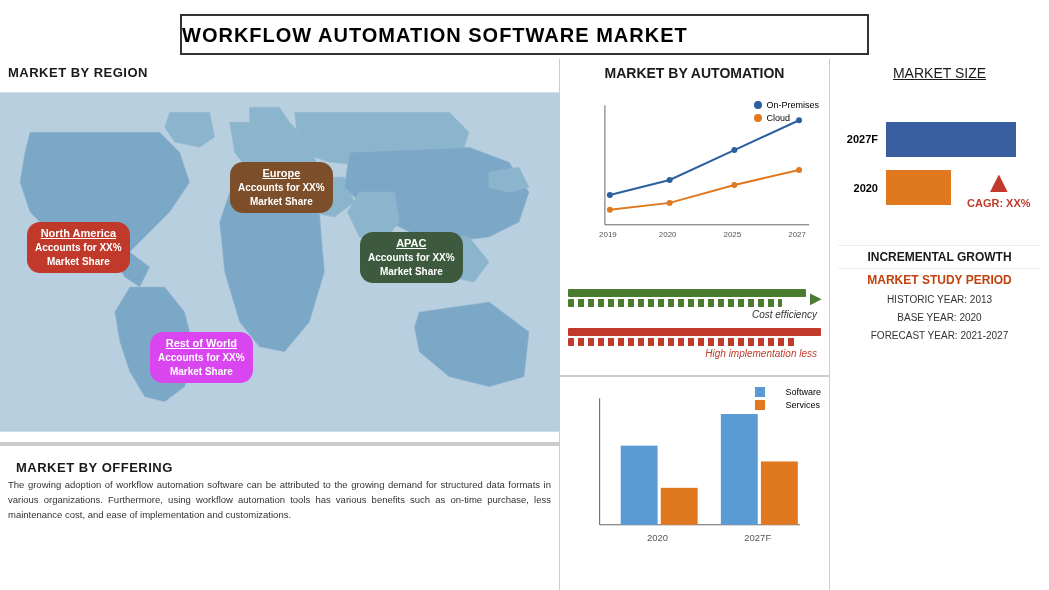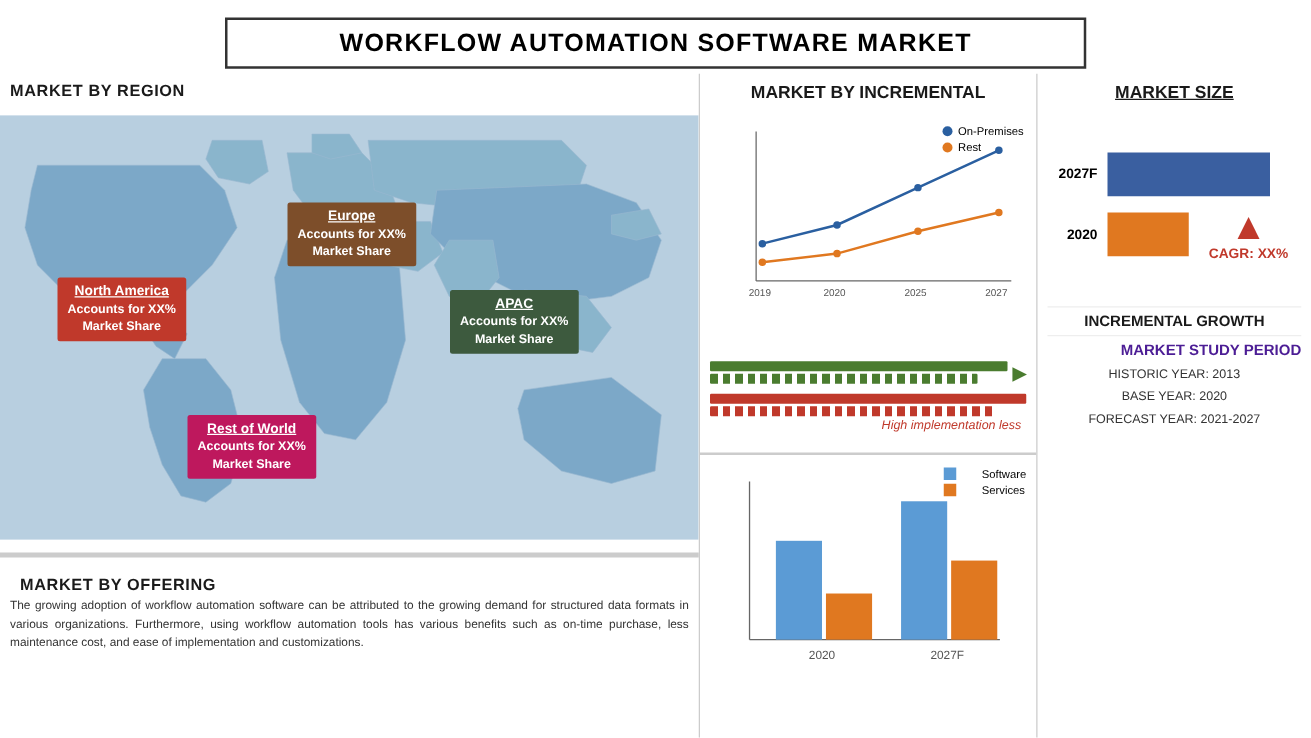--- a/index.html
+++ b/index.html
@@ -7,21 +7,21 @@
       width: 1049px;
       height: 590px;
       background: #fff;
       font-family: Arial, sans-serif;
       overflow: hidden;
       position: relative;
     }
 
     
     .main-title {
-      text-align: center;
+      text-align: left;
       font-size: 20px;
       font-weight: bold;
       padding: 8px 0 6px 0;
       border: 2px solid #333;
       margin: 6px 180px 0 180px;
       letter-spacing: 1px;
     }
 
     .layout {
       display: flex;
@@ -55,37 +55,37 @@
 
     
     .map-svg {
       width: 100%;
       height: 100%;
     }
 
     
     .region-label {
       position: absolute;
-      border-radius: 2px;
+      border-radius: 13px;
       padding: 4px 8px;
       text-align: center;
       font-size: 10px;
       color: #fff;
       font-weight: bold;
       line-height: 1.4;
     }
 
     .region-label .region-name {
       font-size: 11px;
       text-decoration: underline;
     }
 
     .label-north-america {
       background: #c0392b;
-      left: 46px;
+      left: 27px;
       top: 140px;
     }
 
     .label-europe {
       background: #7d4e2a;
       left: 230px;
       top: 80px;
     }
 
     .label-apac {
@@ -230,21 +230,21 @@
 
     
     .right-panel {
       flex: 1;
       padding: 0 8px;
     }
 
     .market-size-title {
       text-align: center;
       font-size: 14px;
-      font-weight: bold;
+      font-weight: normal;
       color: #1a1a1a;
       padding: 6px 0 4px 0;
       text-decoration: underline;
     }
 
     .size-chart {
       position: relative;
       height: 160px;
       display: flex;
       flex-direction: column;
@@ -314,22 +314,22 @@
     }
 
     .study-period {
       padding: 4px 0;
       border-top: 1px solid #eee;
     }
 
     .study-title {
       font-size: 12px;
       font-weight: bold;
-      color: #4c1d95;
-      text-align: right;
+      color: #c2410c;
+      text-align: center;
     }
 
     .study-details {
       font-size: 10px;
       color: #333;
       text-align: center;
       line-height: 1.8;
       padding-top: 4px;
     }
 
@@ -416,37 +416,37 @@
         <div>Accounts for XX%</div>
         <div>Market Share</div>
       </div>
 
       <div class="region-label label-apac" style="background: rgb(61, 90, 62);">
         <div class="region-name">APAC</div>
         <div>Accounts for XX%</div>
         <div>Market Share</div>
       </div>
 
-      <div class="region-label label-rest-world" style="background: #be185d;">
+      <div class="region-label label-rest-world" style="background: #d946ef;">
         <div class="region-name">Rest of World</div>
         <div>Accounts for XX%</div>
         <div>Market Share</div>
       </div>
     </div>
 
     <div class="divider-h"></div>
 
     <div class="bottom-left">
       <div class="section-title">MARKET BY OFFERING</div>
       <p class="offering-text">The growing adoption of workflow automation software can be attributed to the growing demand for structured data formats in various organizations. Furthermore, using workflow automation tools has various benefits such as on-time purchase, less maintenance cost, and ease of implementation and customizations.</p>
     </div>
   </div>
 
   <div class="middle-panel">
-    <div class="deployment-title">MARKET BY INCREMENTAL</div>
+    <div class="deployment-title">MARKET BY AUTOMATION</div>
 
     <div class="chart-area">
       <svg class="line-chart-svg" viewBox="0 0 240 160" xmlns="http://www.w3.org/2000/svg">
 
         <line x1="25" y1="10" x2="25" y2="130" stroke="#666" stroke-width="1"></line>
         <line x1="25" y1="130" x2="230" y2="130" stroke="#666" stroke-width="1"></line>
 
         <polyline points="30,100 90,85 155,55 220,25" fill="none" stroke="#2a5fa0" stroke-width="2"></polyline>
 
         <circle cx="30" cy="100" r="3" fill="#2a5fa0"></circle>
@@ -468,35 +468,36 @@
       </svg>
 
       
       <div class="legend">
         <div class="legend-item">
           <div class="legend-dot" style="background:#2a5fa0;"></div>
           <span>On-Premises</span>
         </div>
         <div class="legend-item">
           <div class="legend-dot" style="background:#e07820;"></div>
-          <span>Rest</span>
+          <span>Cloud</span>
         </div>
       </div>
     </div>
 
     <div class="drivers-section">
 
       <div class="driver-row">
         <div class="driver-row-wrapper">
           <div class="bars-container">
             <div class="bar-row green-solid" style="width:100%; margin-bottom:2px;"></div>
             <div class="bar-row green-dotted-bar" style="width:90%;"></div>
           </div>
           <span style="color:#4a7c2f; font-size:14px; font-weight:bold;">▶</span>
         </div>
+        <div class="driver-label">Cost efficiency</div>
       </div>
 
       <div class="driver-row">
         <div class="driver-row-wrapper">
           <div class="bars-container">
             <div class="bar-row red-solid" style="width:100%; margin-bottom:2px;"></div>
             <div class="bar-row red-dotted-bar" style="width:90%;"></div>
           </div>
         </div>
         <div class="driver-label" style="color:#c0392b;">High implementation less</div>

